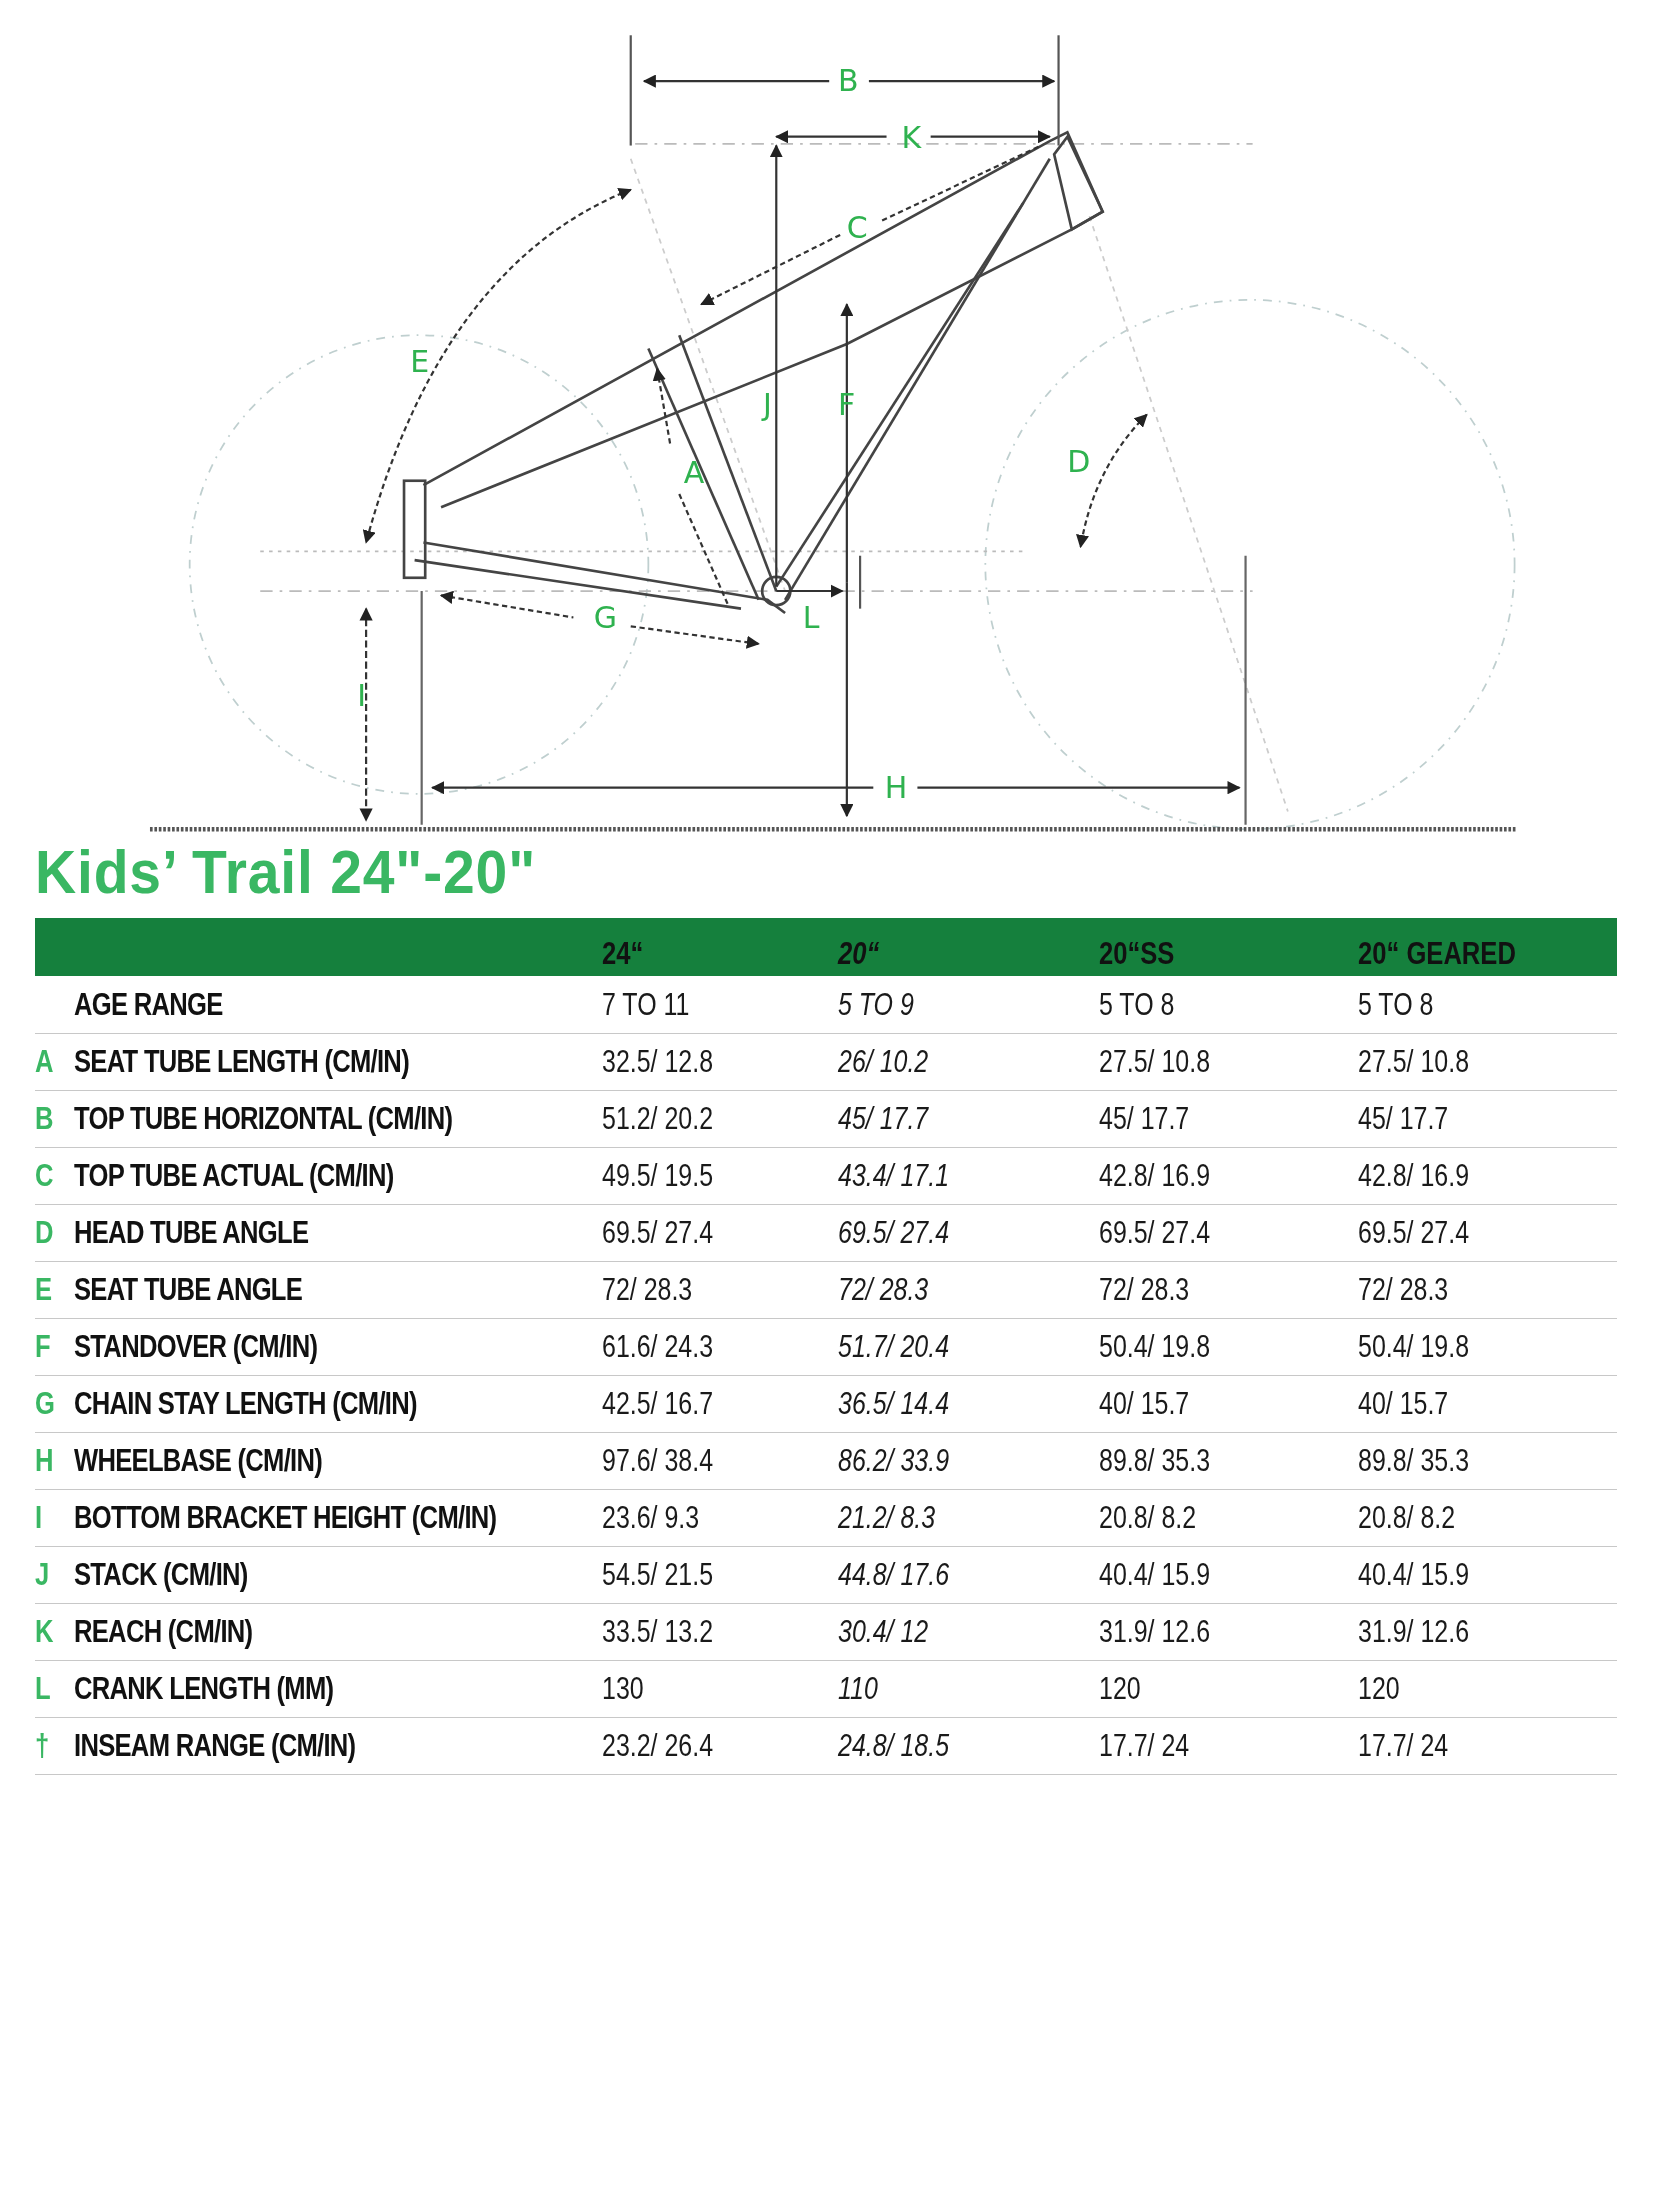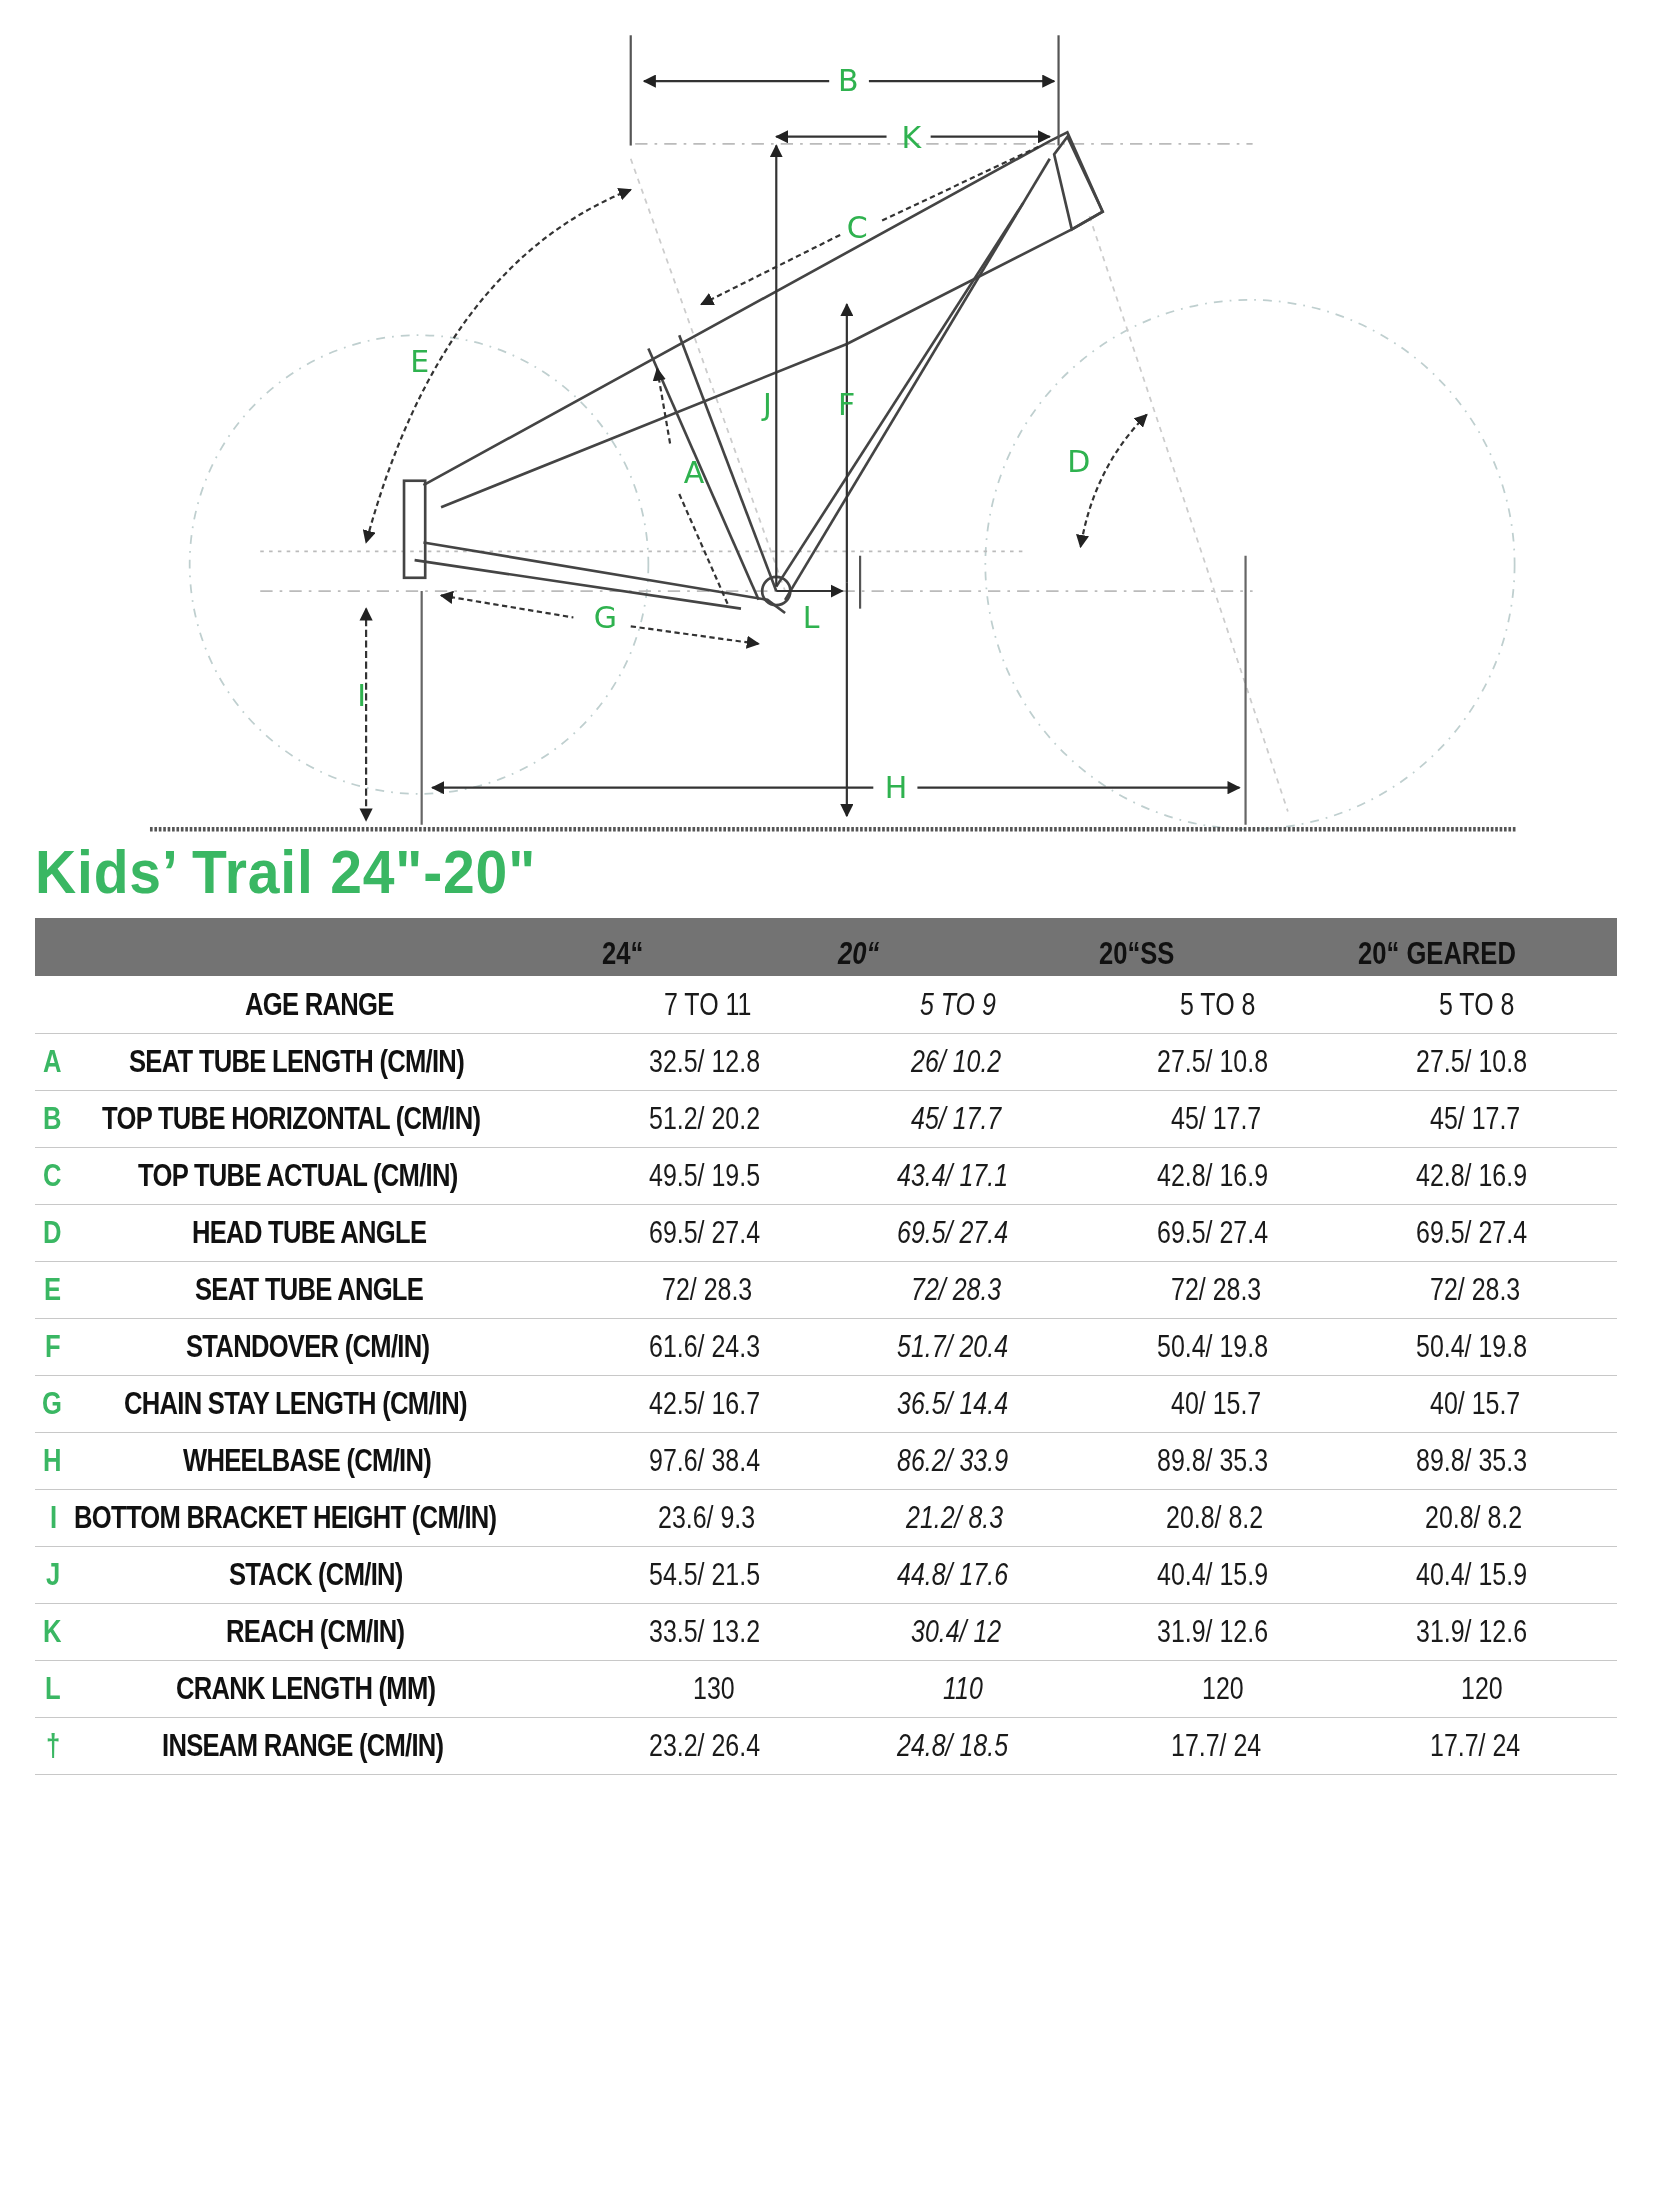--- a/index.html
+++ b/index.html
@@ -2,23 +2,23 @@
 <html style="font-size:14px"><head>
 <meta charset="utf-8">
 <style>
   html, body { margin:0; padding:0; background:#ffffff; }
   body { width:1654px; height:2206px; position:relative; overflow:hidden; font-family:"Liberation Sans", sans-serif; }
   #diagram { position:absolute; left:0; top:0; width:1654px; height:838px; }
   #diagram svg { width:1654px; height:838px; display:block; }
   .dlabel { font-family:"DejaVu Sans", sans-serif; font-size:34px; fill:#2fb24f; }
   #title { position:absolute; left:35px; top:836px; font-family:"Liberation Sans", sans-serif; font-weight:bold; font-size:62px; color:#3ab763; letter-spacing:0.9px; transform:scaleX(0.92); transform-origin:left top; }
   #spec-table { position:absolute; left:35px; top:918px; width:1582px; border-collapse:collapse; }
-  #spec-table thead tr { background:#737373; height:58px; }
+  #spec-table thead tr { background:#15803d; height:58px; }
   #spec-table th { text-align:left; font-family:"Liberation Sans", sans-serif; font-weight:bold; font-size:32px; color:#111; padding:12.4px 0 0 0; vertical-align:middle; transform-origin:left; }
-  #spec-table tbody tr { height:57px; border-bottom:1.8px solid #c8c8c8;text-align:center; }
+  #spec-table tbody tr { height:57px; border-bottom:1.8px solid #c8c8c8; }
   #spec-table td { font-family:"Liberation Sans", sans-serif; font-size:32px; color:#1a1a1a; vertical-align:middle; padding:0; white-space:nowrap; }
   .c-letter { width:39px; color:#3ab763 !important; font-weight:bold; font-size:32px; }
   .c-label { width:485px; font-weight:bold; color:#111 !important; letter-spacing:-0.9px; }
   .c-v1 { width:236px; }
   .c-v2 { width:261px;font-style:italic; }
   .c-v3 { width:259px;margin-top:29px; }
   .cond { display:inline-block; transform:scaleX(0.78); transform-origin:left center; }
   .cond-bold { display:inline-block; transform:scaleX(0.80); transform-origin:left center; }
 </style>
 </head>

